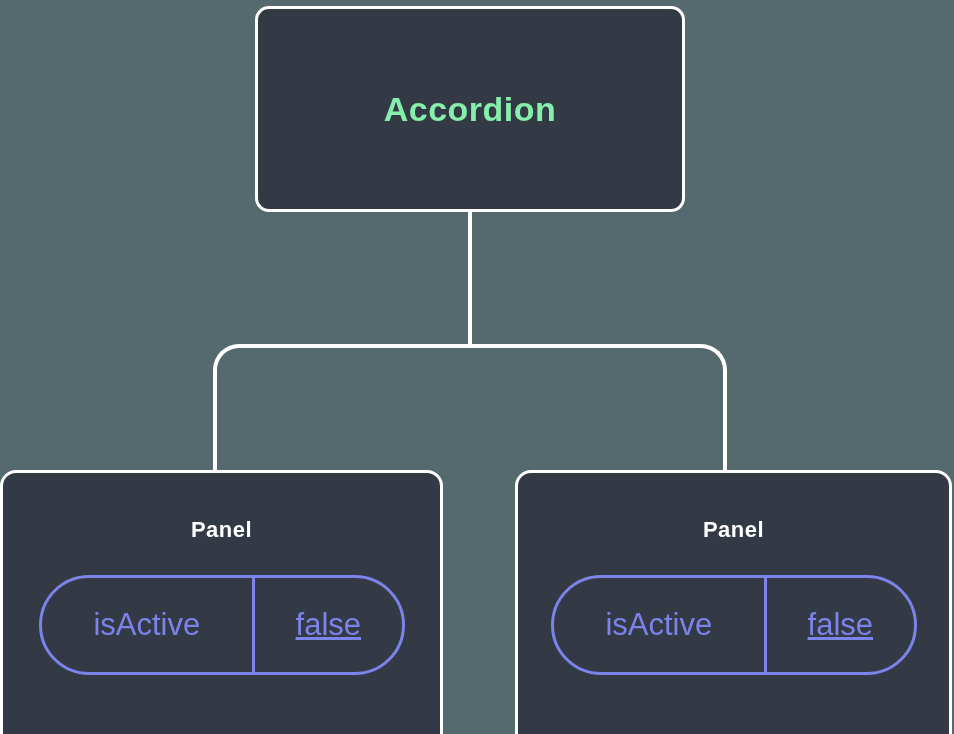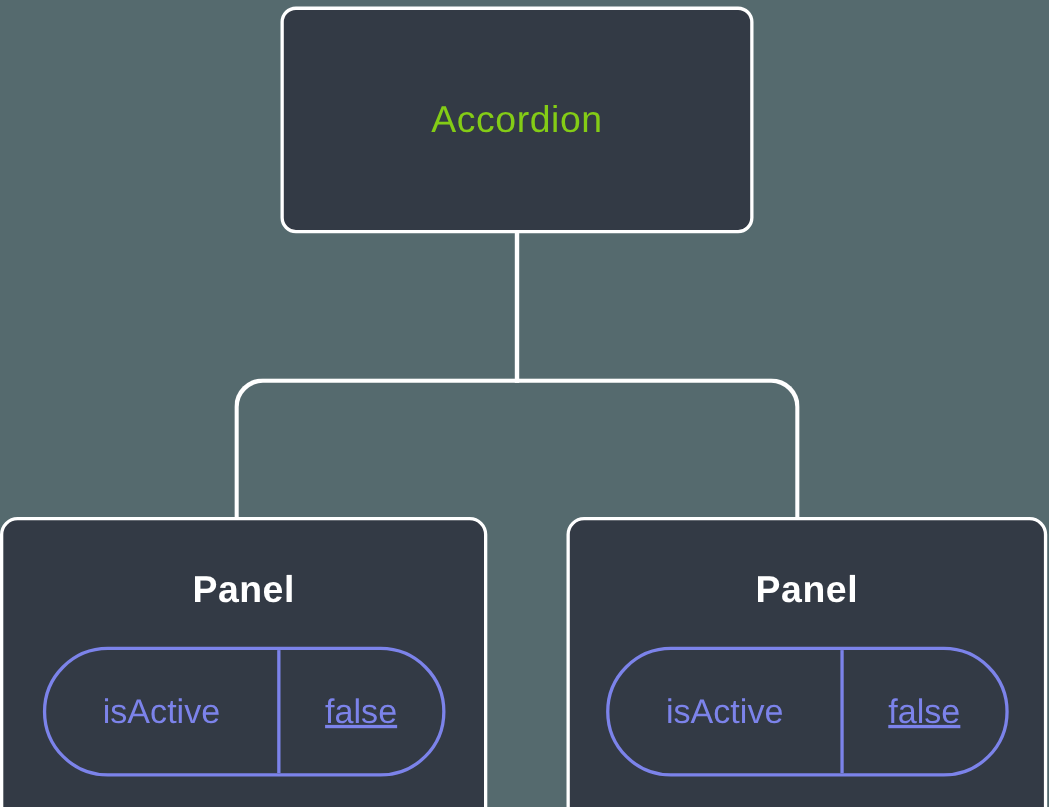--- a/index.html
+++ b/index.html
@@ -17,23 +17,23 @@
     background: var(--node-fill, #333a45);
     border: 3px solid var(--node-border, #ffffff);
   }
   .root {
     left: 255px; top: 6px;
     width: 430px; height: 206px;
     border-radius: 14px;
     display: flex; align-items: center; justify-content: center;
   }
   .root-label {
-    color: #84cc16;
+    color: #86efac;
     font-size: 34px;
-    font-weight: 400;
+    font-weight: 700;
     letter-spacing: 0.5px;
   }
   .stem {
     position: absolute;
     left: 468px; top: 210px;
     width: 4px; height: 138px;
     background: var(--node-border, #ffffff);
   }
   .bracket {
     position: absolute;
@@ -49,26 +49,26 @@
     width: 443px; height: 290px;
     border-radius: 16px;
     display: flex; flex-direction: column; align-items: center;
     padding-top: 44px;
     gap: 32px;
   }
   .panel-left { left: 0; }
   .panel-right { left: 515px; width: 437px; }
   .panel-label {
     color: #ffffff;
-    font-size: 34px;
+    font-size: 22px;
     font-weight: 600;
     letter-spacing: 0.5px;
   }
   .pill {
-    width: 366px; height: 118px;
+    width: 366px; height: 100px;
     border: 3px solid var(--state-accent, #7c83ea);
     border-radius: 999px;
     display: flex; align-items: stretch;
     color: var(--state-accent, #7c83ea);
     font-size: 31px;
     overflow: hidden;
   }
   .pill-key {
     flex: 0 0 58.5%;
     display: flex; align-items: center; justify-content: center;

